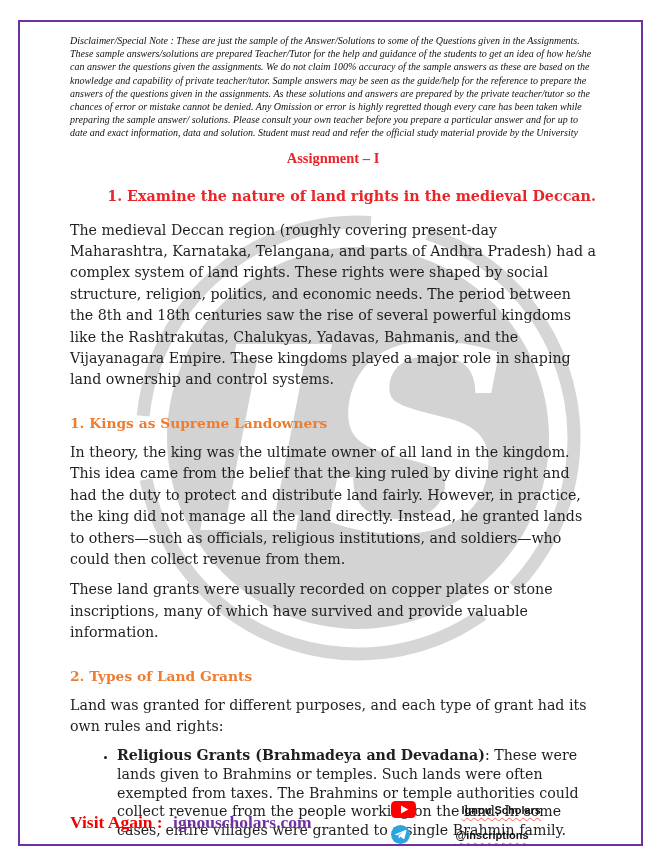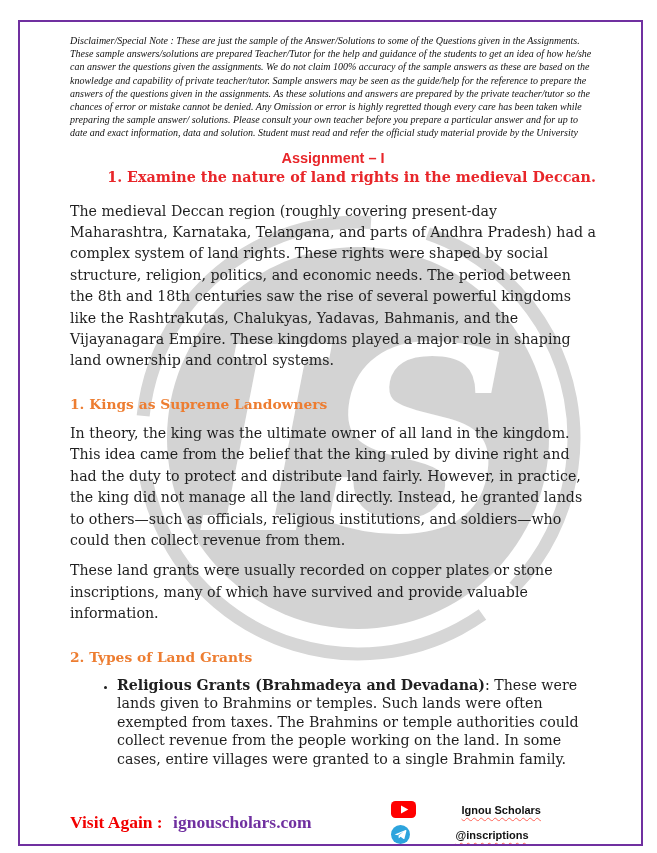--- a/index.html
+++ b/index.html
@@ -48,22 +48,22 @@
     font-weight: normal;
     font-style: italic;
     color: #111111;
     margin-bottom: 10px;
   }
   .assignment-title {
     text-align: center;
     color: #e8262a;
     font-weight: bold;
     font-size: 14.5px;
-    font-family: Liberation Sans, sans-serif;
-    margin-bottom: 3px;
+    font-family: Liberation Serif, serif;
+    margin-bottom: 21px;
   }
   .question {
     color: #e8262a;
     font-weight: bold;
     font-size: 14.3px;
     font-family: "DejaVu Serif", serif;
     margin-bottom: 16px;
     text-align: right;
   }
   .body-text {
@@ -159,20 +159,21 @@
       <p class="body-text">The medieval Deccan region (roughly covering present-day Maharashtra, Karnataka, Telangana, and parts of Andhra Pradesh) had a complex system of land rights. These rights were shaped by social structure, religion, politics, and economic needs. The period between the 8th and 18th centuries saw the rise of several powerful kingdoms like the Rashtrakutas, Chalukyas, Yadavas, Bahmanis, and the Vijayanagara Empire. These kingdoms played a major role in shaping land ownership and control systems.</p>
 
       <div class="section-heading">1. Kings as Supreme Landowners</div>
 
       <p class="body-text">In theory, the king was the ultimate owner of all land in the kingdom. This idea came from the belief that the king ruled by divine right and had the duty to protect and distribute land fairly. However, in practice, the king did not manage all the land directly. Instead, he granted lands to others—such as officials, religious institutions, and soldiers—who could then collect revenue from them.</p>
 
       <p class="body-text">These land grants were usually recorded on copper plates or stone inscriptions, many of which have survived and provide valuable information.</p>
 
       <div class="section-heading">2. Types of Land Grants</div>
 
+      <p class="body-text">Land was granted for different purposes, and each type of grant had its own rules and rights:</p>
 
       <ul class="grant-list">
         <li>
           <span class="bold-lead">Religious Grants (Brahmadeya and Devadana)</span><span>: These were lands given to Brahmins or temples. Such lands were often exempted from taxes. The Brahmins or temple authorities could collect revenue from the people working on the land. In some cases, entire villages were granted to a single Brahmin family.</span>
         </li>
 
       </ul>
 
     </div>
 

